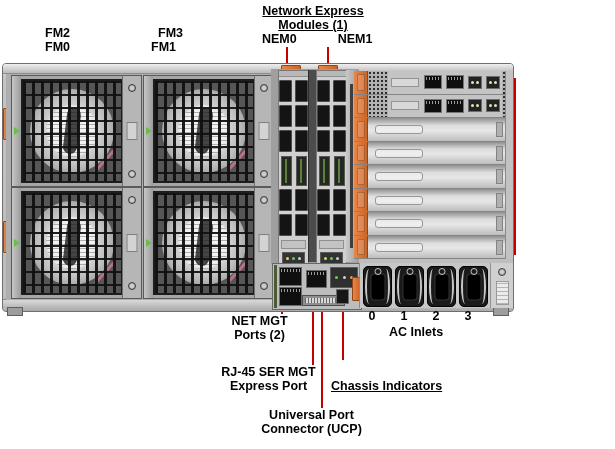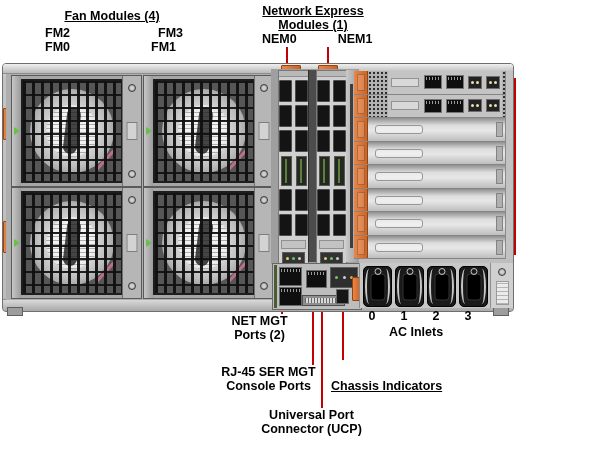--- a/index.html
+++ b/index.html
@@ -115,21 +115,20 @@
            border:1px solid #c6c6c6;border-radius:50%;}
   .ac-endpanel{position:absolute;left:487px;top:199px;width:22px;height:45px;background:#d0d0d0;border-left:1px solid #8f8f8f;}
   .sticker{position:absolute;left:5px;top:18px;width:11px;height:22px;background:#ebebeb;border:1px solid #9a9a9a;
            background-image:repeating-linear-gradient(0deg,#b5b5b5 0 1px,rgba(0,0,0,0) 1px 4px);}
 </style>
 </head>
 <body>
 
 <div id="canvas">
 
-  <div class="lbl u" style="left:38px;top:9px;width:148px;">Fan Modules (4)</div>
   <div class="lbl" style="left:45px;top:26px;">FM2</div>
   <div class="lbl" style="left:158px;top:26px;">FM3</div>
   <div class="lbl" style="left:45px;top:40px;">FM0</div>
   <div class="lbl" style="left:151px;top:40px;">FM1</div>
 
   <div class="lbl" style="left:243px;top:4px;width:140px;">
     <span class="u">Network Express</span><br>
     <span class="u">Modules (1)</span>
   </div>
   <div class="lbl" style="left:262px;top:32px;width:92px;display:flex;justify-content:space-between;gap:41px;">
@@ -423,21 +422,21 @@
   <span class="lbl" style="left:462px;top:309px;width:12px;">3</span>
   <div class="lbl" style="left:384px;top:325px;width:64px;">AC Inlets</div>
 
   <div class="lbl" style="left:212px;top:314px;width:95px;">
     <span>NET MGT</span><br>
     <span>Ports (2)</span>
   </div>
 
   <div class="lbl" style="left:203px;top:365px;width:131px;">
     <span>RJ-45 SER MGT</span><br>
-    <span>Console Ports</span>
+    <span>Express Port</span>
   </div>
 
   <div class="lbl u" style="left:331px;top:379px;">Chassis Indicators</div>
 
   <div class="lbl" style="left:246px;top:408px;width:131px;">
     <span>Universal Port</span><br>
     <span>Connector (UCP)</span>
   </div>
 
 </div>

